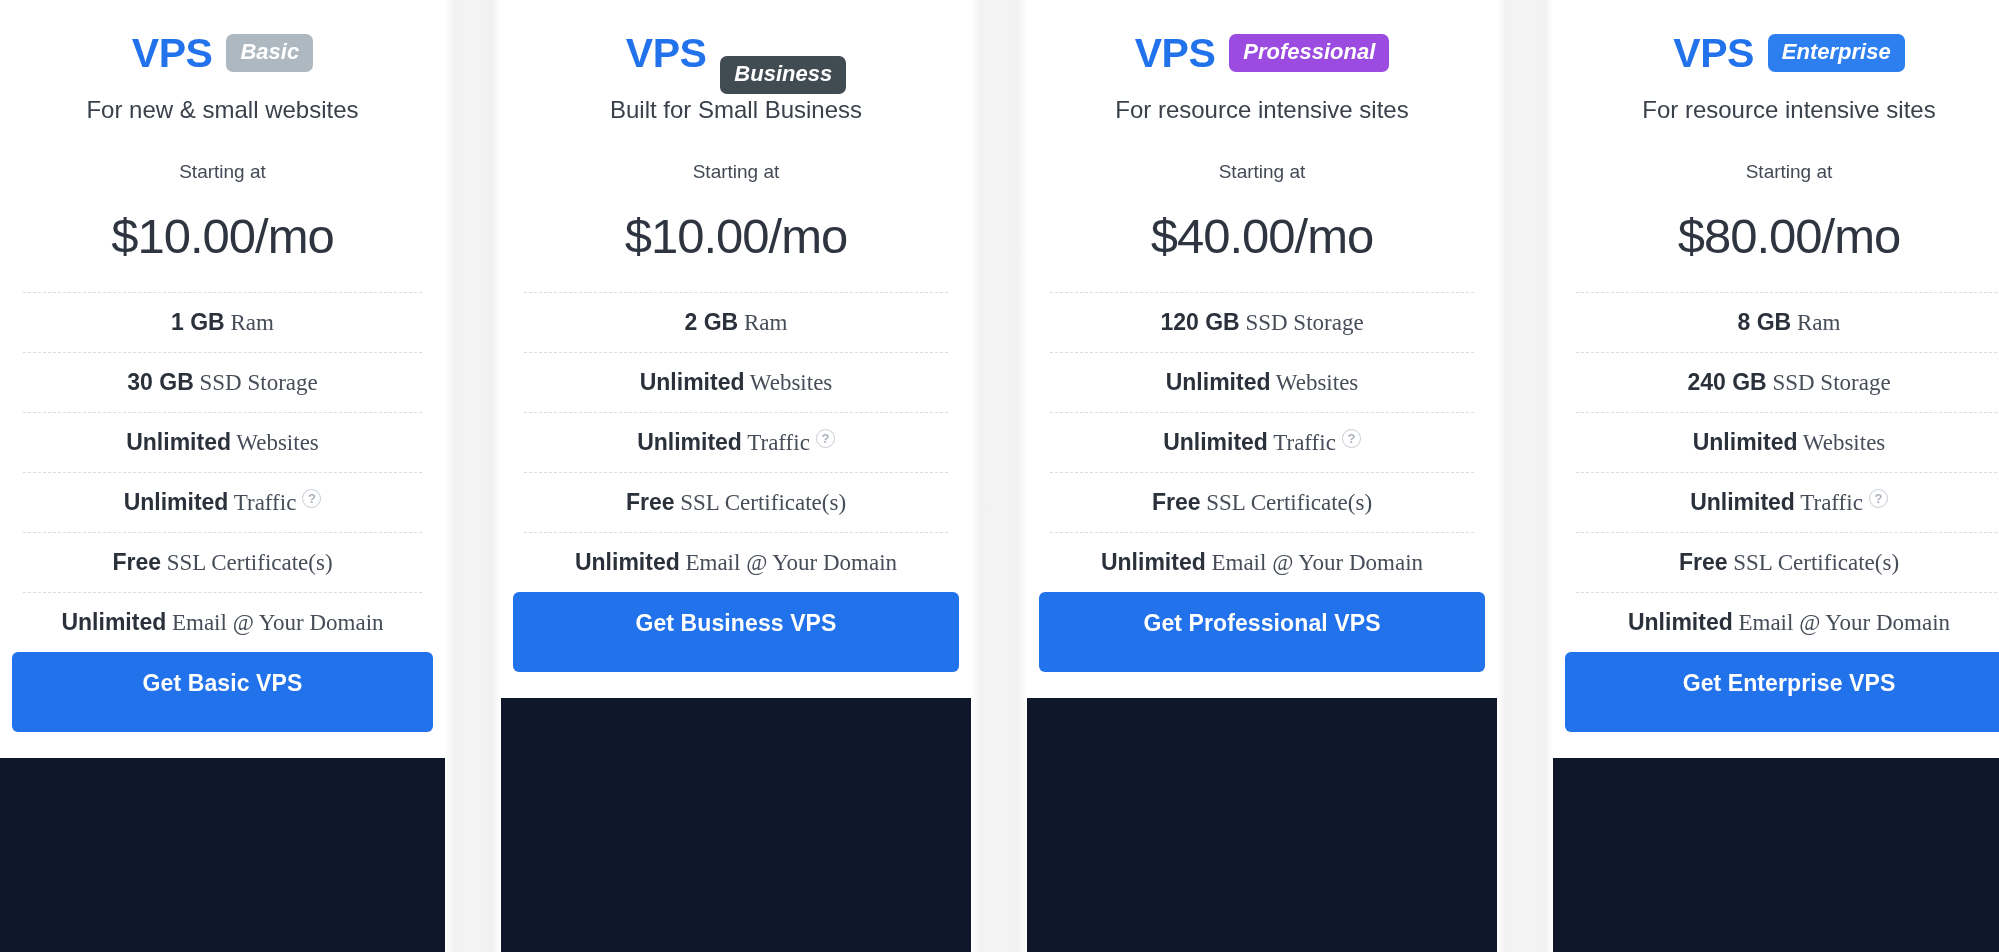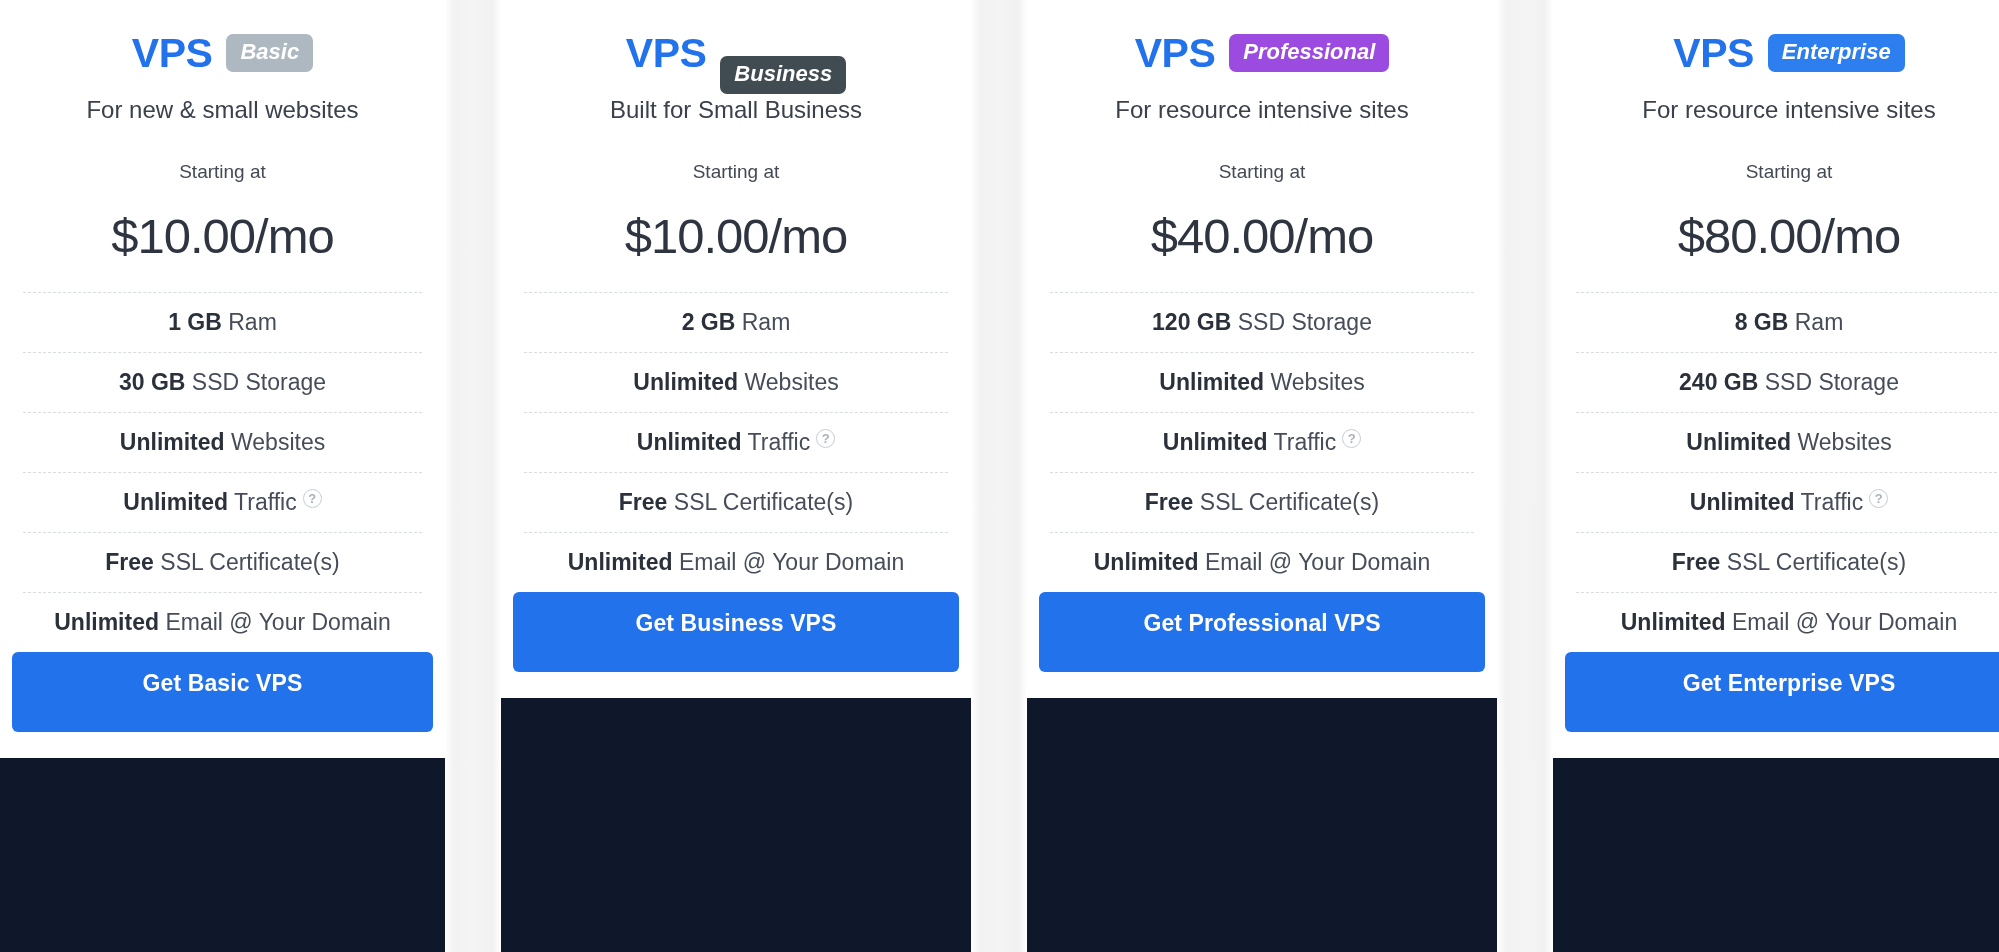--- a/index.html
+++ b/index.html
@@ -123,21 +123,21 @@
     line-height: 1.35;
     padding: 14px 4px 14px 4px;
     border-top: 1px dashed #D9DCE0;
     position: relative;
   }
   .feature-row.first { border-top: 1px dashed #D9DCE0; }
   .feature-row b {
     font-weight: bold;
     color: #2B313B;
   }
-  .feature-row .txt { color: #464D58; }
+  .feature-row .txt { color: #464D58; font-family: Liberation Serif, serif; }
 
   .help-icon {
     display: inline-block;
     width: 19px;
     height: 19px;
     border: 1.6px solid #C7CDD4;
     border-radius: 50%;
     color: #AAB2BC;
     font-size: 13px;
     line-height: 17px;

